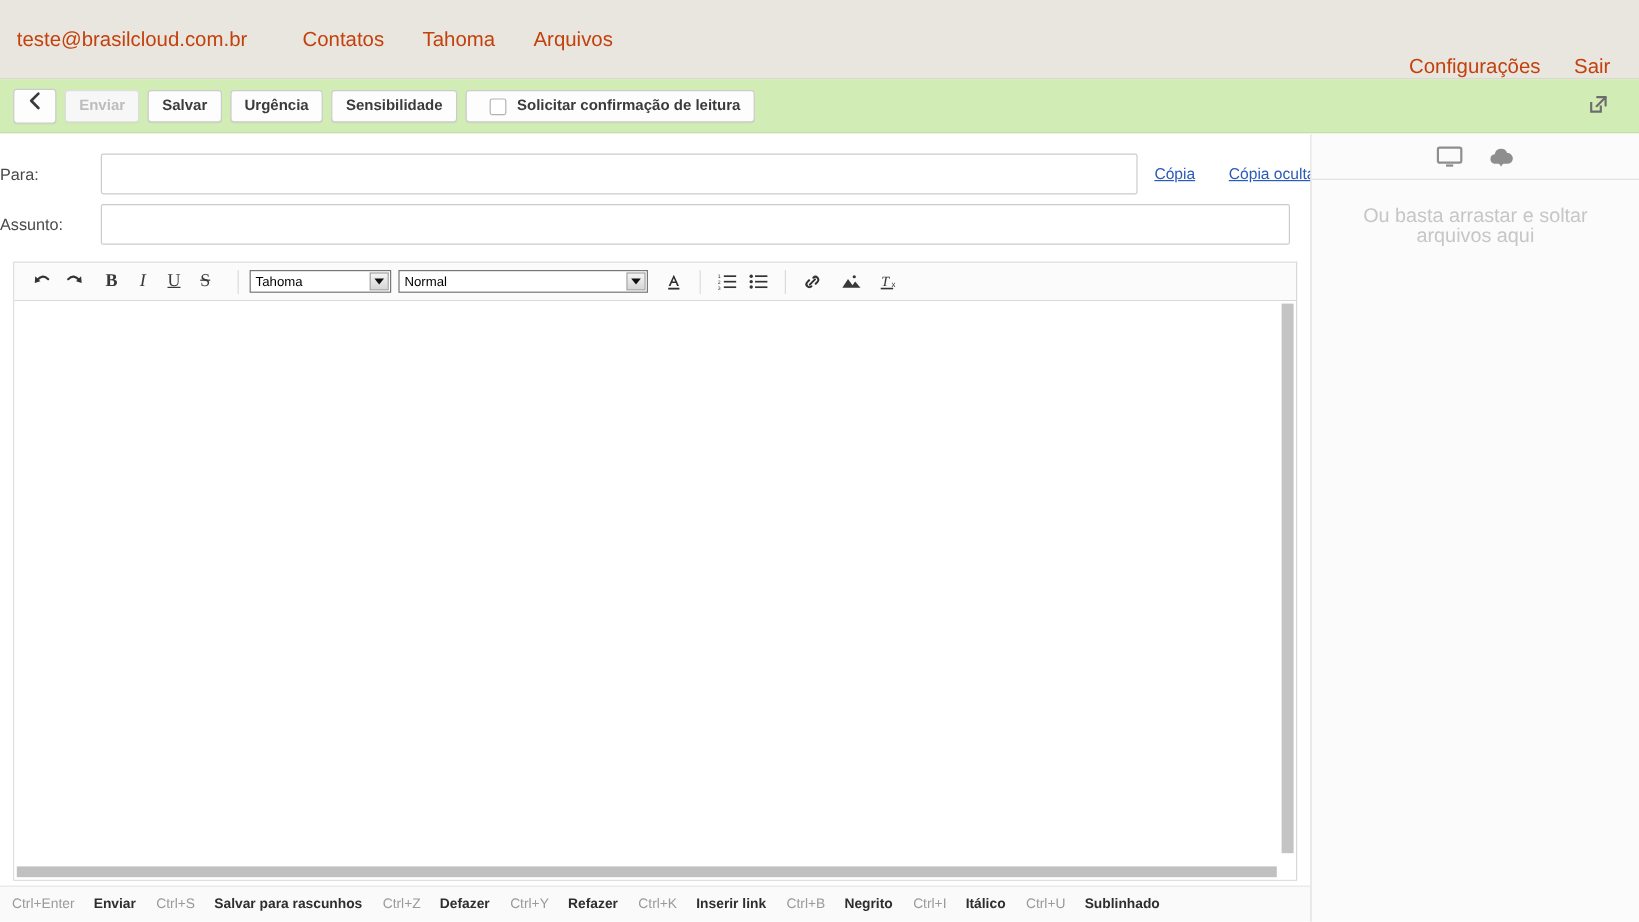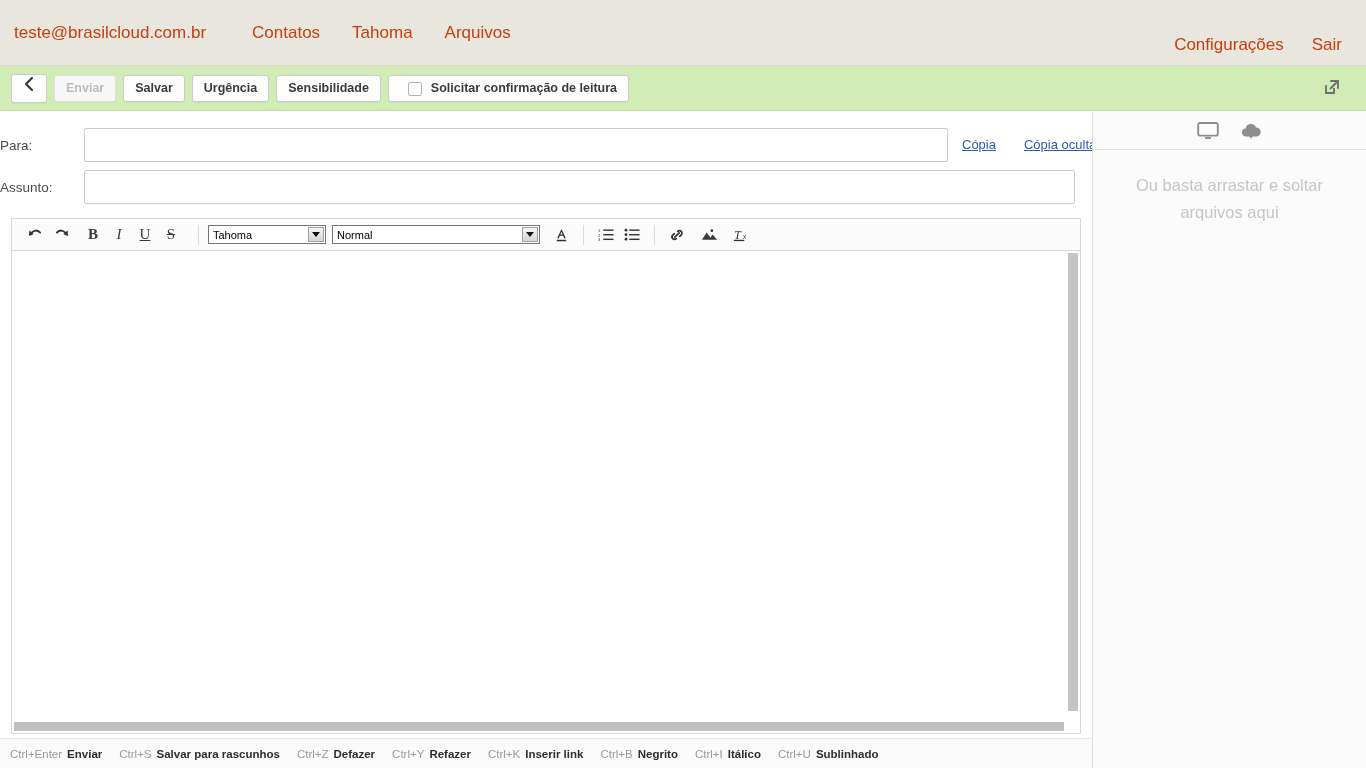--- a/index.html
+++ b/index.html
@@ -16,22 +16,22 @@
     position: absolute; left: 0; top: 0;
     width: 1366px; height: 66px;
     background: #e9e6e0;
     border-bottom: 1px solid #dcd8d1;
   }
   #topbar-left {
     position: absolute; left: 14px; top: 0; height: 66px;
     display: flex; align-items: center;
   }
   #topbar-right {
-    position: absolute; right: 10px; top: 12px; height: 66px;
-    display: flex; align-items: center;
+    position: absolute; right: 10px; top: 0; height: 66px;
+    display: flex; align-items: flex-end;
   }
   .nav-link {
     color: #c2410c;
     font-size: 17px;
     text-decoration: none;
     padding: 0 16px;
     white-space: nowrap;
     cursor: pointer;
   }
   .nav-link.account { padding-left: 0; padding-right: 30px; }
@@ -211,21 +211,21 @@
 
   
   #shortcuts {
     position: absolute; left: 0; bottom: 0;
     width: 1092px; height: 30px;
     background: #fafafa;
     border-top: 1px solid #e6e6e6;
     display: flex; align-items: center;
     padding-left: 10px;
   }
-  .sc-item { display: flex; align-items: center; gap: 5px; margin-right: 17px; white-space: nowrap; justify-content: space-between;}
+  .sc-item { display: flex; align-items: center; gap: 16px; margin-right: 17px; white-space: nowrap; justify-content: space-between;}
   .sc-key  { color: #9a9a9a; font-size: 11.5px; }
   .sc-act  { color: #2e2e2e; font-size: 11.5px; font-weight: bold; }
 
   
   #attach-panel {
     position: absolute; left: 1092px; top: 112px;
     width: 274px; height: 656px;
     background: #fbfbfb;
     border-left: 1px solid #dcdcdc;
   }
@@ -236,21 +236,21 @@
     display: flex; align-items: center; justify-content: center;
     gap: 20px;
     background: #fbfbfb;
   }
   .attach-ico { cursor: pointer; display: flex; align-items: center; justify-content: center; }
   #attach-hint {
     padding: 22px 16px 0 16px;
     text-align: center;
     color: #c6c6c6;
     font-size: 16.5px;
-    line-height: 27px;
+    line-height: 17px;
   }
 </style>
 </head>
 <body>
 
 <div id="topbar">
   <div id="topbar-left">
     <a class="nav-link account">teste@brasilcloud.com.br</a>
     <a class="nav-link">Contatos</a>
     <a class="nav-link">Tahoma</a>

